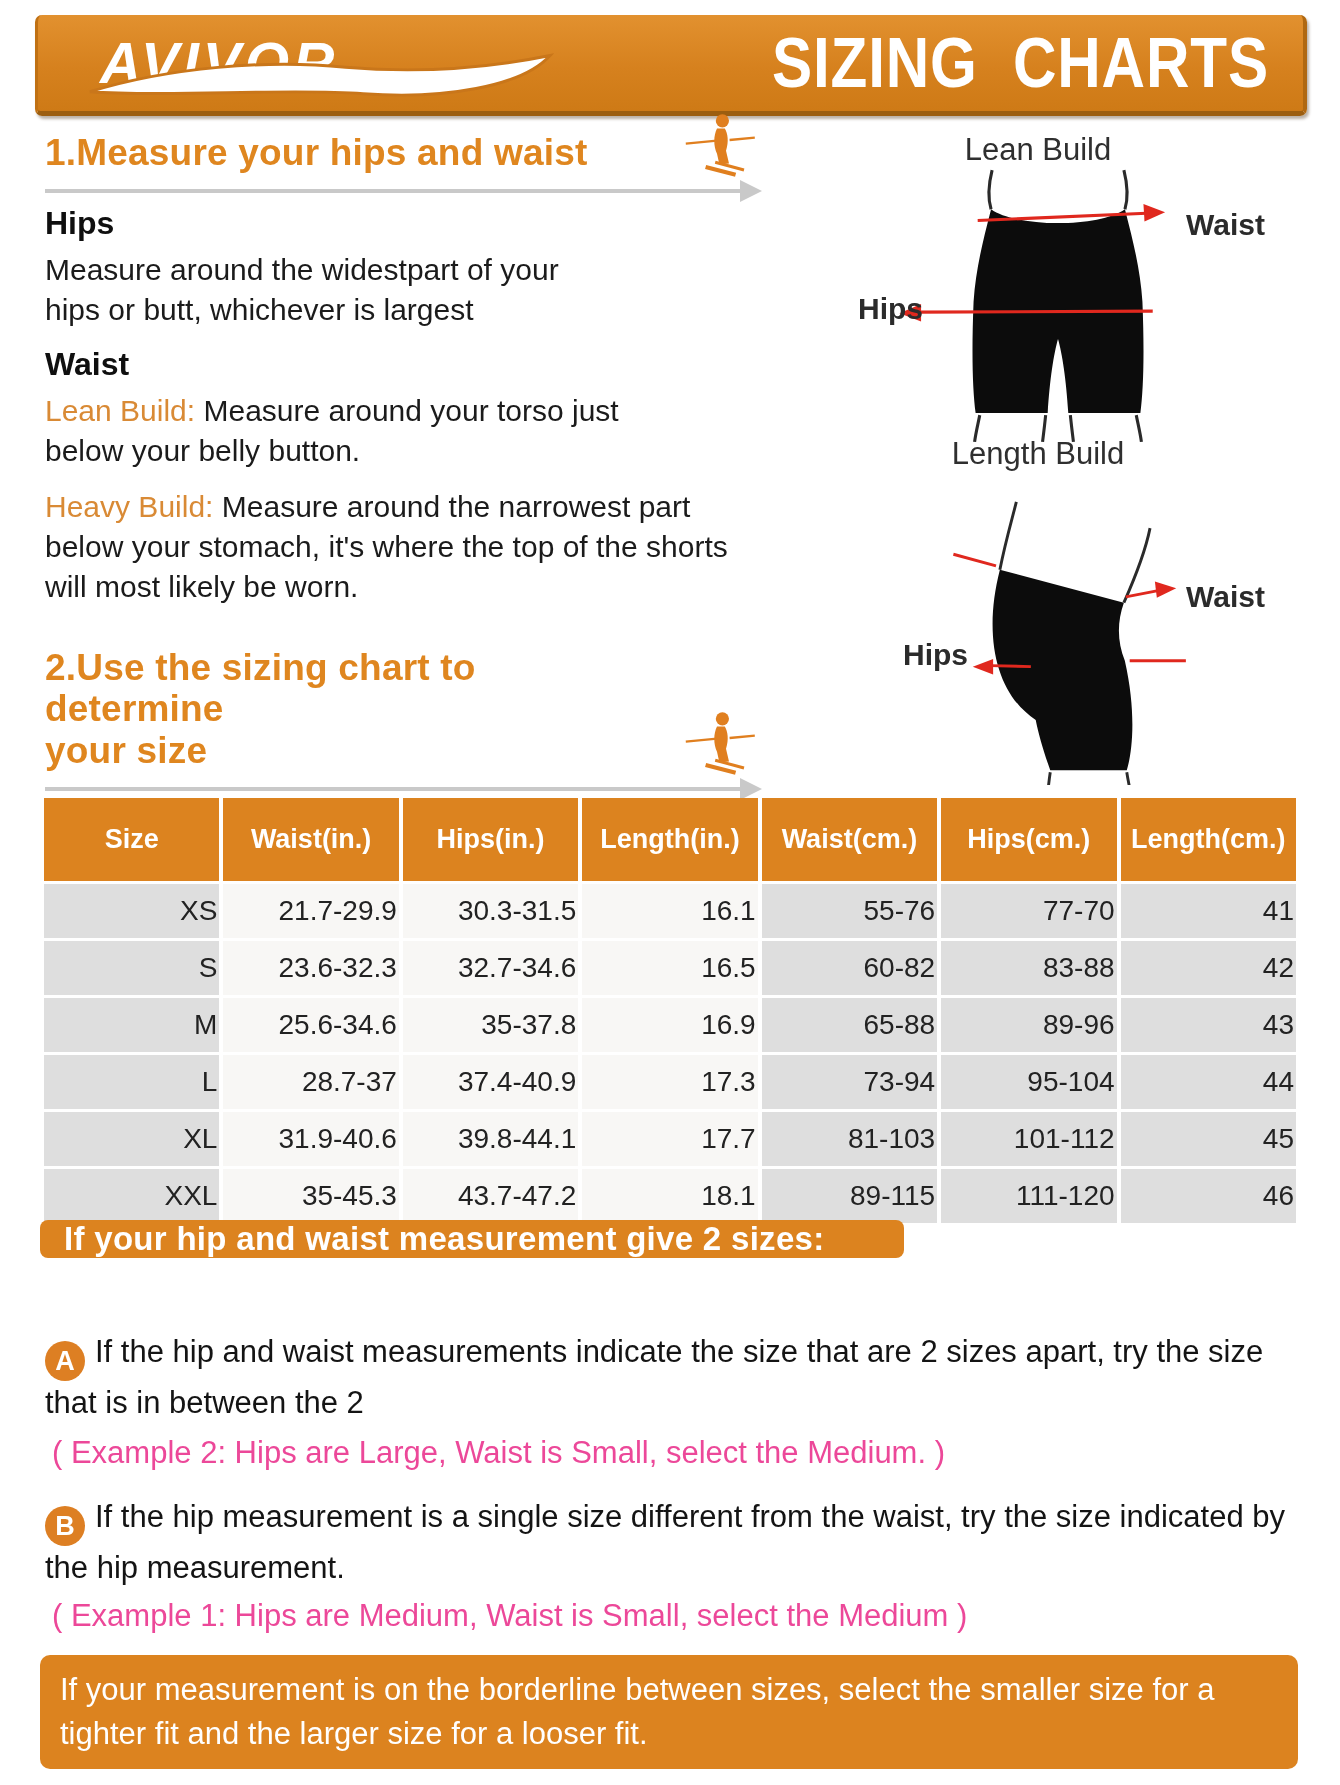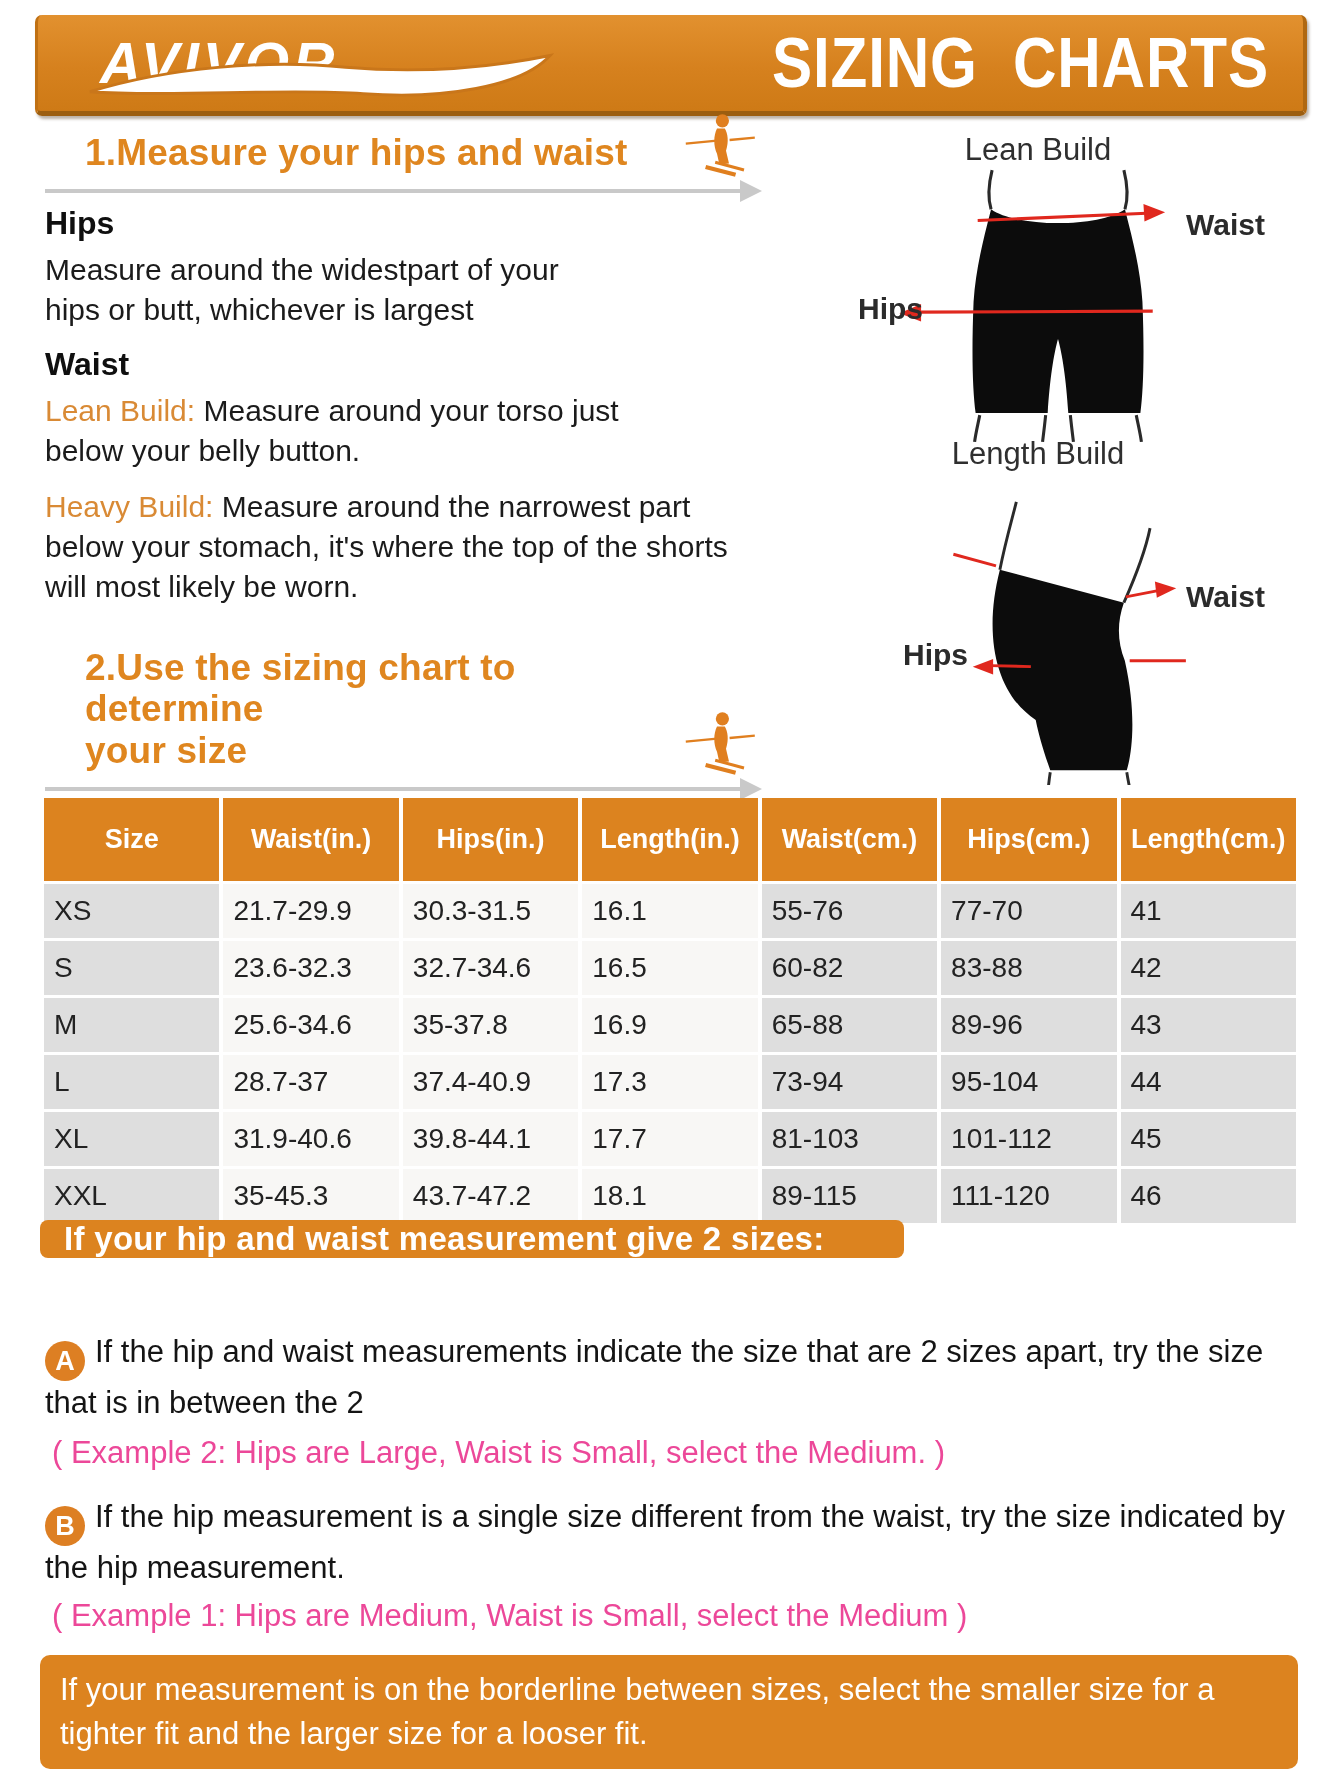--- a/index.html
+++ b/index.html
@@ -21,21 +21,21 @@
   .brand .swoosh { position:absolute; left:-14px; bottom:-12px; width:470px; height:52px; }
   .main-title { color:#fff; font-weight:bold; font-size:70px; letter-spacing:1px;
                 transform:scaleX(.86); transform-origin:right center; white-space:pre; }
 
   
   .top-area { position:absolute; left:45px; top:132px; width:1275px; display:flex; }
   .left-col { width:715px; }
   .right-col { position:relative; flex:1; height:660px; }
 
   .sec-head { position:relative; padding-right:100px; }
-  .sec-head h2 { font-size:37px; font-weight:bold; color:#DF861F; line-height:1.12; letter-spacing:0.2px;margin-left:40px; }
+  .sec-head h2 { font-size:37px; font-weight:bold; color:#DF861F; line-height:1.12; letter-spacing:0.2px; }
   .skier { position:absolute; right:4px; bottom:-6px; width:72px; height:66px; }
   .rule { position:relative; height:4px; background:#C9C9C9; margin:16px 18px 10px 0; }
   .rule::after { content:''; position:absolute; right:-20px; top:-9px;
                  border-left:22px solid #C9C9C9; border-top:11px solid transparent;
                  border-bottom:11px solid transparent; }
 
   .sub-h { font-size:32px; font-weight:bold; color:#0f0f0f; margin:12px 0 8px; }
   .body-p { font-size:30px; line-height:1.33; color:#1b1b1b; margin:4px 0 16px; }
   .w-hips  { max-width:548px; }
   .w-lean  { max-width:610px; }
@@ -48,21 +48,21 @@
   .diag-lean  { left:38px; top:0;     height:310px; }
   .diag-heavy { left:38px; top:296px; height:360px; }
   .diag-title { position:absolute; top:0; width:480px; text-align:center;
                 font-size:31px; font-weight:normal; color:#2f2f2f; }
   .dlabel { position:absolute; font-size:30px; font-weight:bold; color:#2b2b2b; }
 
   
   .size-table { margin:795px 0 0 40px; position:absolute; top:0; left:0; }
   table { border-collapse:separate; border-spacing:4px 3px; width:1260px; table-layout:fixed; }
   th { background:#DC831F; color:#fff; font-size:27px; font-weight:bold; padding:26px 2px; text-align:center; }
-  td { font-size:28px; color:#222; padding:11px 10px; text-align:left; }
+  td { font-size:28px; color:#222; padding:11px 2px; text-align:right; }
   td.g { background:#DEDEDE; }
   td.w { background:#F8F7F5; }
 
   
   .banner { position:absolute; left:40px; top:1220px; width:864px;
             background:#DC831F; color:#fff; font-size:33px; font-weight:bold;
             padding:0 24px; border-radius:8px; letter-spacing:.3px; }
   .note { position:absolute; left:45px; width:1260px; font-size:31px; line-height:1.42; color:#141414; }
   .note-a { top:1330px; }
   .note-b { top:1495px; }

